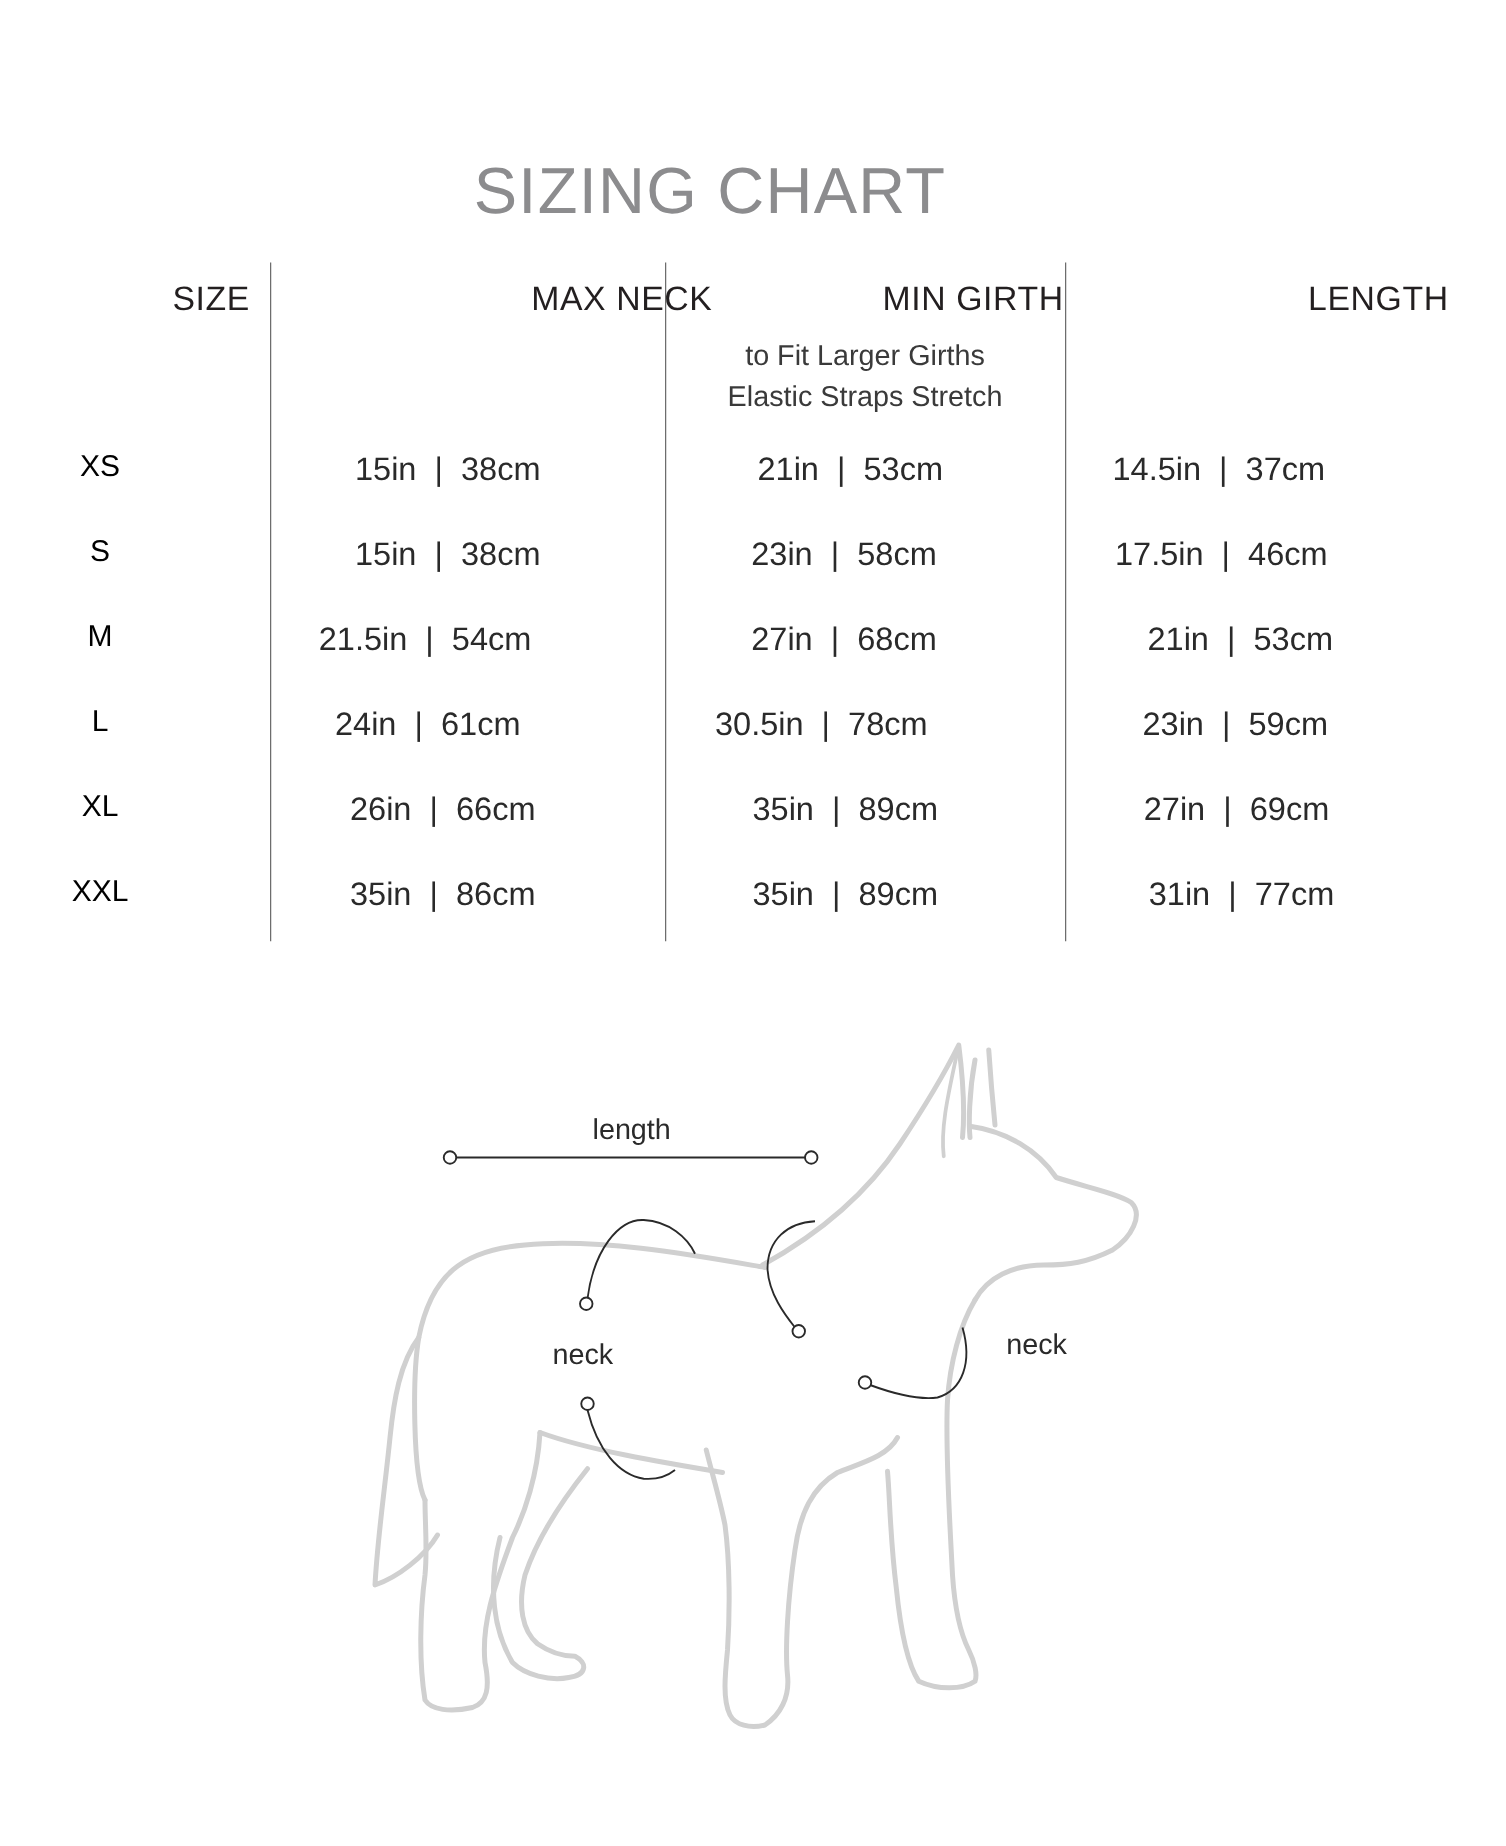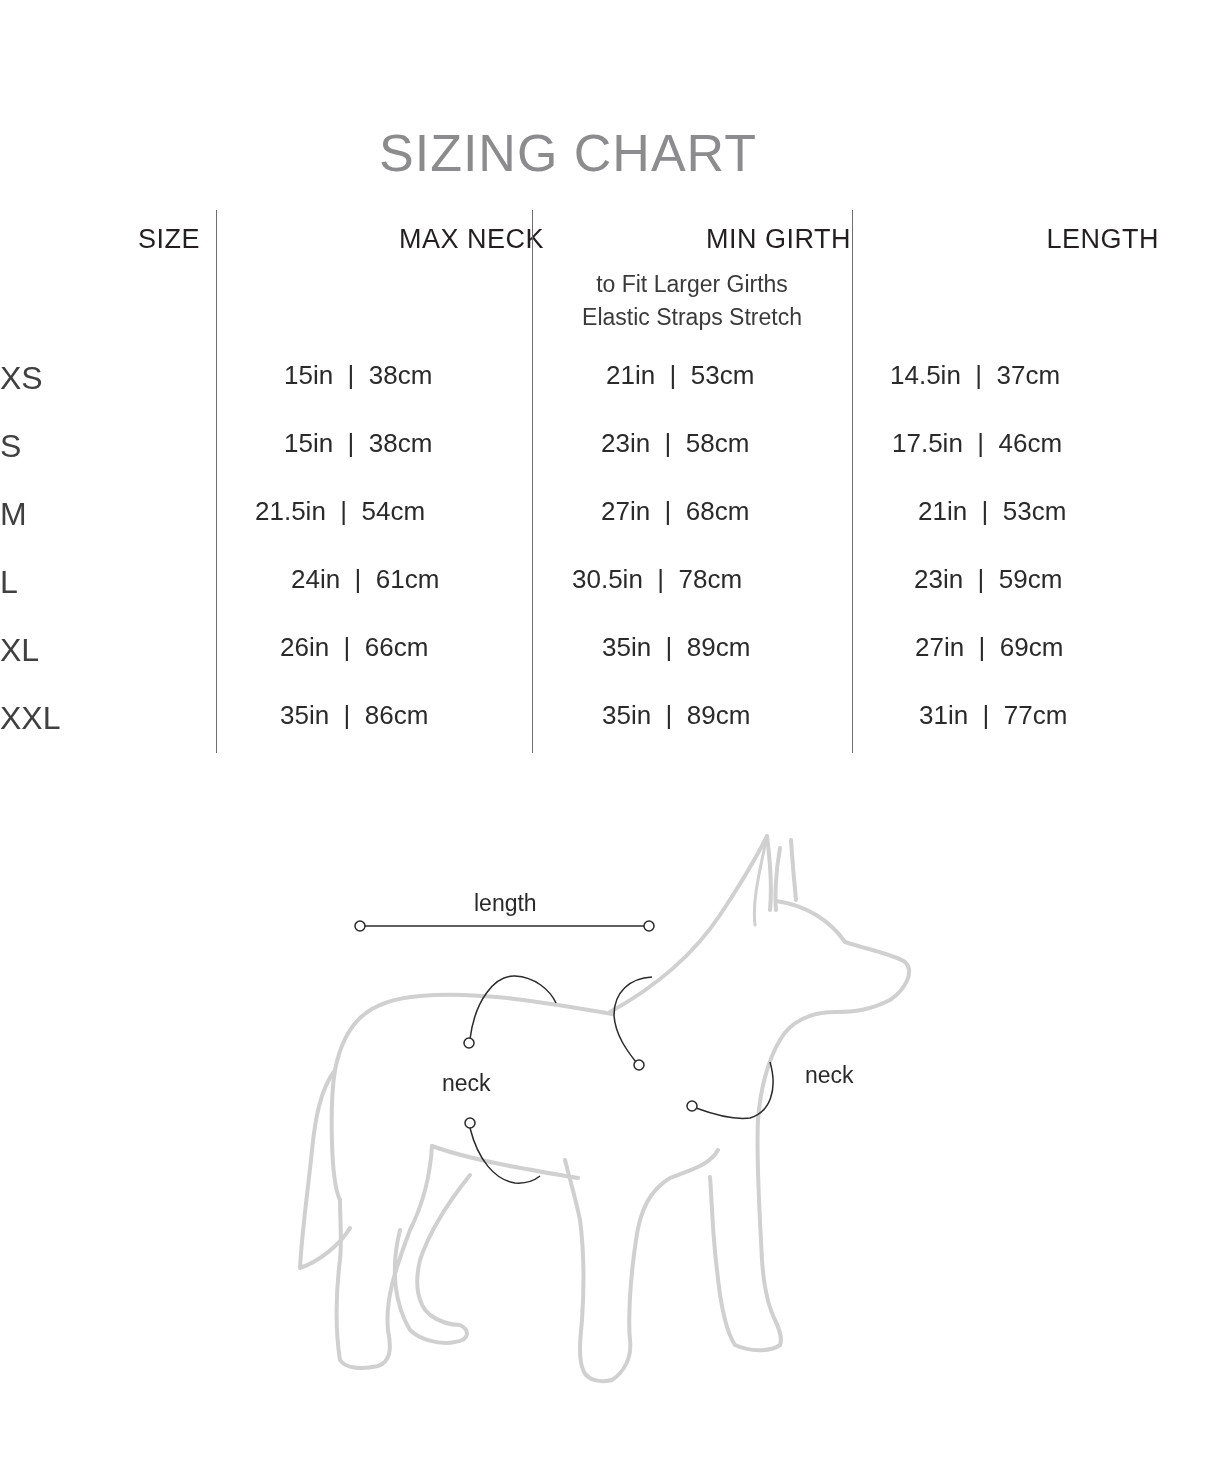--- a/index.html
+++ b/index.html
@@ -46,23 +46,23 @@
       top: 268px;
       font-size: 23px;
       line-height: 33px;
       text-align: center;
       color: #3a3a3a;
     }
     .size-cell {
       position: absolute;
       width: 160px;
       left: 0;
-      text-align: left;
-      font-size: 32px;
-      color: #404040;
+      text-align: center;
+      font-size: 24px;
+      color: #000000;
     }
     .val-cell {
       position: absolute;
       font-size: 26px;
       color: #2a2a2a;
       white-space: pre;
     }
     .dog {
       position: absolute;
       left: 0;
@@ -76,21 +76,21 @@
   </style>
 </head>
 <body>
 
 <div>
 
   <h1 class="title">SIZING CHART</h1>
 
   <div>
     <div class="hdr" style="left:80px; width:120px;">SIZE</div>
-    <div class="hdr" style="left:210px; width:314px;padding-left:20px;">MAX NECK</div>
+    <div class="hdr" style="left:236px; width:314px;padding-left:20px;">MAX NECK</div>
     <div class="hdr" style="left:533px; width:318px;">MIN GIRTH</div>
     <div class="subnote" style="left:533px; width:318px;">
       <div>to Fit Larger Girths</div>
       <div>Elastic Straps Stretch</div>
     </div>
     <div class="hdr" style="left:853px; width:306px;">LENGTH</div>
   </div>
 
   <div class="divider" style="left:216px;"></div>
   <div class="divider" style="left:532px;"></div>
@@ -110,21 +110,21 @@
       <div class="val-cell" style="left:892px; top:428px;">17.5in  |  46cm</div>
     </div>
     <div>
       <div class="size-cell" style="top:496px;">M</div>
       <div class="val-cell" style="left:255px; top:496px;">21.5in  |  54cm</div>
       <div class="val-cell" style="left:601px; top:496px;">27in  |  68cm</div>
       <div class="val-cell" style="left:918px; top:496px;">21in  |  53cm</div>
     </div>
     <div>
       <div class="size-cell" style="top:564px;">L</div>
-      <div class="val-cell" style="left:291px; top:564px;">24in  |  61cm</div>
+      <div class="val-cell" style="left:268px; top:564px;">24in  |  61cm</div>
       <div class="val-cell" style="left:572px; top:564px;">30.5in  |  78cm</div>
       <div class="val-cell" style="left:914px; top:564px;">23in  |  59cm</div>
     </div>
     <div>
       <div class="size-cell" style="top:632px;">XL</div>
       <div class="val-cell" style="left:280px; top:632px;">26in  |  66cm</div>
       <div class="val-cell" style="left:602px; top:632px;">35in  |  89cm</div>
       <div class="val-cell" style="left:915px; top:632px;">27in  |  69cm</div>
     </div>
     <div>

